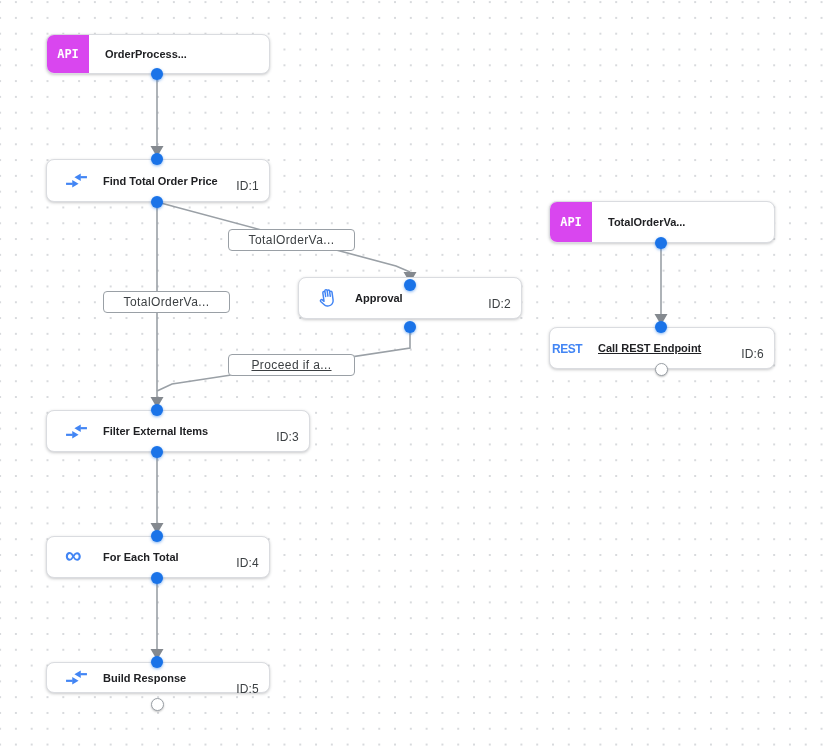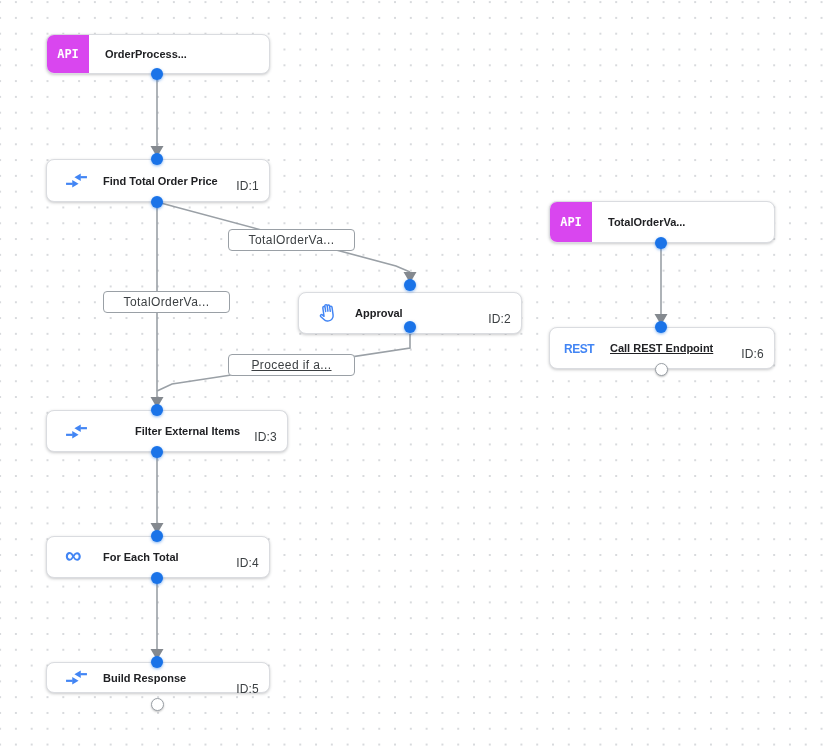--- a/index.html
+++ b/index.html
@@ -121,42 +121,42 @@
     </div>
     <div class="title">Find Total Order Price</div>
     <div class="id-tag">ID:1</div>
   </div>
 
   <div class="node trigger" style="left:549px;top:201px;width:226px;height:42px;">
     <div class="trigger-badge">API</div>
     <div class="title">TotalOrderVa...</div>
   </div>
 
-  <div class="node task" style="left:298px;top:292px;width:224px;height:42px;">
+  <div class="node task" style="left:298px;top:277px;width:224px;height:42px;">
     <div class="icon-slot">
       <svg viewBox="0 0 24 24" width="22" height="22" style="transform:rotate(-8deg);overflow:visible;">
         <path d="M7.2 14.6 V5.6 a1.25 1.25 0 0 1 2.5 0 V10
                  M9.7 10 V3.9 a1.25 1.25 0 0 1 2.5 0 V10
                  M12.2 10 V4.6 a1.25 1.25 0 0 1 2.5 0 V10.6
                  M14.7 10.6 V6.3 a1.25 1.25 0 0 1 2.5 0 V15 a5.6 5.6 0 0 1 -5.6 5.6 h-1 a4.6 4.6 0 0 1 -3.9 -2.1 L3.5 14.7 a1.3 1.3 0 0 1 2.1 -1.5 l1.6 1.8" fill="none" stroke="#4285f4" stroke-width="1.6" stroke-linecap="round" stroke-linejoin="round"></path>
       </svg>
     </div>
     <div class="title">Approval</div>
     <div class="id-tag">ID:2</div>
   </div>
 
-  <div class="node task" style="left:549px;top:327px;width:226px;height:42px;padding-left:14px;">
+  <div class="node task" style="left:549px;top:327px;width:226px;height:42px;padding-left:2px;">
     <div class="icon-slot" style="width:40px;">
       <span class="rest-glyph">REST</span>
     </div>
     <div class="title" style="margin-left:6px;text-decoration:underline;">Call REST Endpoint</div>
     <div class="id-tag">ID:6</div>
   </div>
 
-  <div class="node task" style="left:46px;top:410px;width:242px;height:42px;gap:32px;">
+  <div class="node task" style="left:46px;top:410px;width:264px;height:42px;">
     <div class="icon-slot">
       <svg viewBox="0 0 24 20" width="23" height="19">
         <g>
           <line x1="1" y1="13.5" x2="8" y2="13.5" stroke="#4285f4" stroke-width="2.3"></line>
           <path d="M7.5 9.6 L14.2 13.5 L7.5 17.4 Z" fill="#4285f4"></path>
           <line x1="23" y1="6.5" x2="16" y2="6.5" stroke="#4285f4" stroke-width="2.3"></line>
           <path d="M16.5 2.6 L9.8 6.5 L16.5 10.4 Z" fill="#4285f4"></path>
         </g>
       </svg>
     </div>

